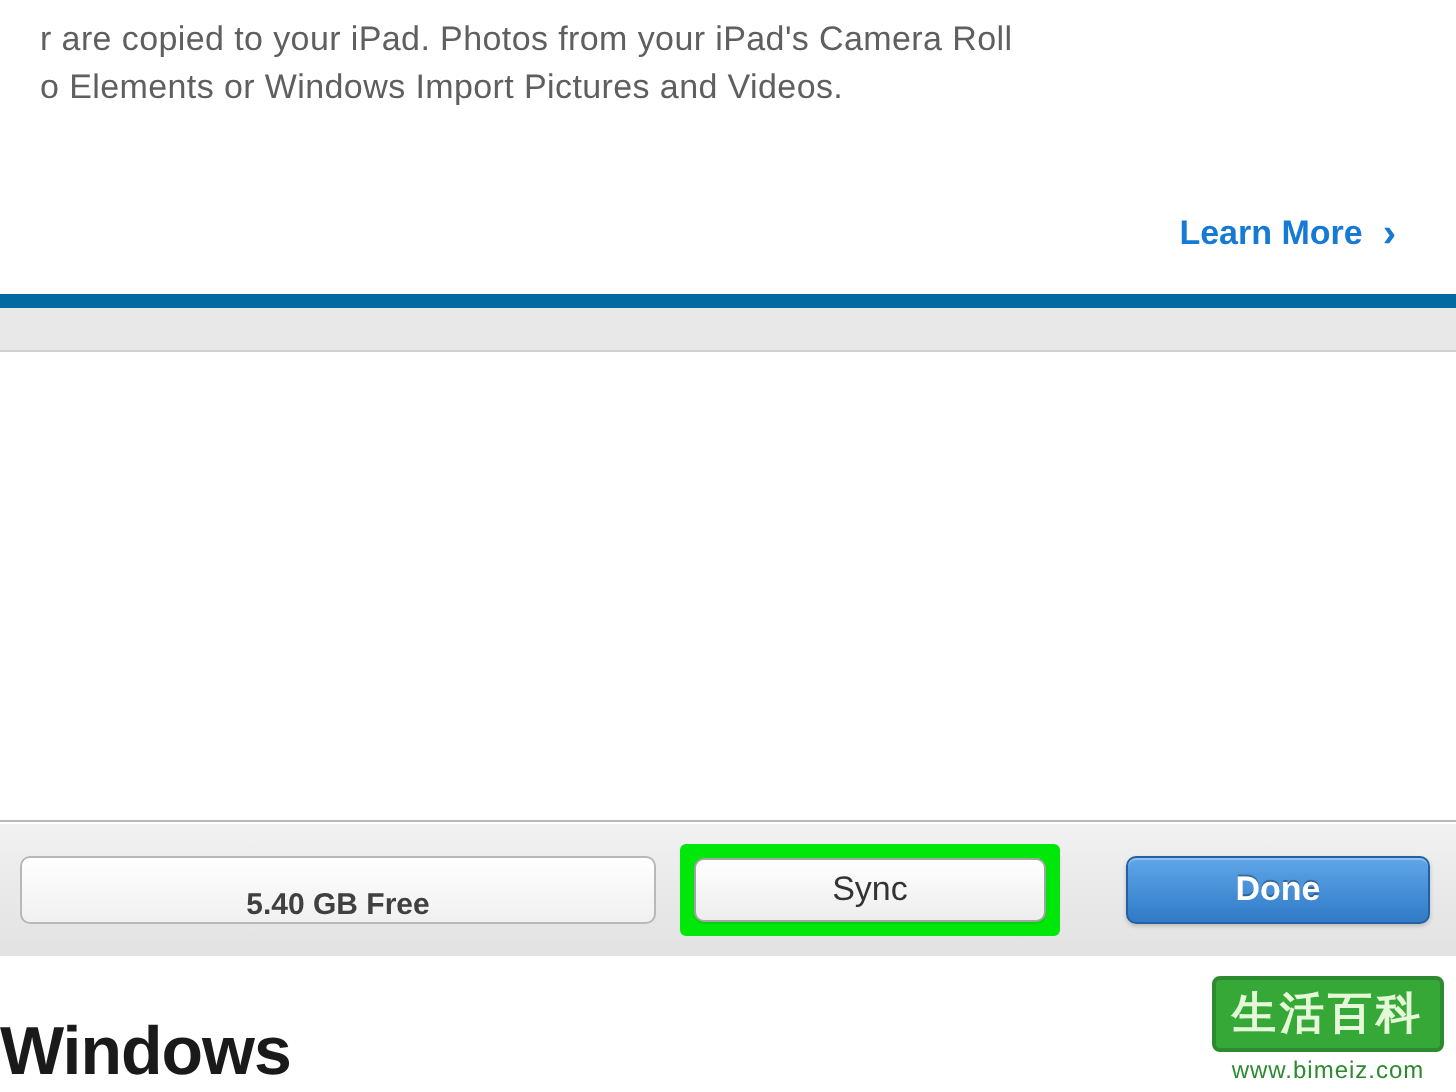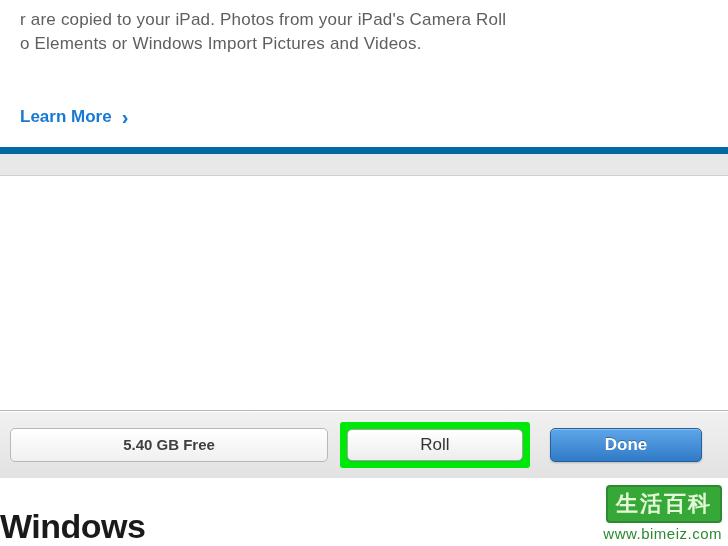--- a/index.html
+++ b/index.html
@@ -21,20 +21,21 @@
       background: #fff;
     }
     .description-text {
       font-size: 17px;
       color: #5f5f5f;
       line-height: 1.4;
       letter-spacing: 0.2px;
     }
     .learn-more-row {
       margin-top: 50px;
+      text-align: right;
       padding-right: 10px;
     }
     .learn-more-link {
       font-size: 17px;
       color: #1679d4;
       font-weight: 600;
       text-decoration: none;
       display: inline-flex;
       align-items: center;
       gap: 10px;
@@ -63,21 +64,21 @@
       padding: 0 10px;
       gap: 12px;
     }
     .storage-pill {
       background: linear-gradient(to bottom, #fff, #f0f0f0);
       border: 1px solid #b8b8b8;
       border-radius: 5px;
       height: 34px;
       width: 318px;
       display: flex;
-      align-items: center;
+      align-items: flex-end;
       justify-content: center;
       font-size: 15px;
       font-weight: bold;
       color: #404040;
       box-shadow: inset 0 1px 0 #fff;
     }
     .sync-highlight {
       border: 5px solid #00e80a;
       background: #00e80a;
       border-radius: 3px;
@@ -102,21 +103,21 @@
       border-radius: 5px;
       width: 152px;
       height: 34px;
       font-size: 17px;
       font-weight: 600;
       color: #fff;
       cursor: pointer;
       font-family: inherit;
       text-shadow: 0 -1px 0 rgba(0,0,0,0.3);
       box-shadow: inset 0 1px 0 rgba(255,255,255,0.3), 0 1px 2px rgba(0,0,0,0.2);
-      margin-left: 8px;
+      margin-left: 21px;
     }
     .footer-text {
       position: absolute;
       bottom: 0;
       left: 0;
       font-size: 34px;
       font-weight: bold;
       color: #1a1a1a;
       letter-spacing: -0.5px;
       padding-left: 0;
@@ -133,24 +134,25 @@
       background: #36a838;
       color: #e5f9d9;
       font-size: 22px;
       font-weight: bold;
       padding: 2px 8px;
       border-radius: 4px;
       letter-spacing: 2px;
       border: 2px solid #2d8a30;
     }
     .watermark-url {
-      font-size: 15px;
+      font-size: 12px;
       color: #2d8a30;
       margin-top: 2px;
       letter-spacing: 0.5px;
+      text-align: center;
     }
   </style>
 </head>
 <body>
 
 <div class="top-section">
   <div class="description-text">
     <span>r are copied to your iPad. Photos from your iPad's Camera Roll</span><br>
     <span>o Elements or Windows Import Pictures and Videos.</span>
   </div>
@@ -164,21 +166,21 @@
 
 <div class="middle-bar"></div>
 
 <div class="middle-section"></div>
 
 <div class="bottom-bar">
   <div class="storage-pill">
     <span>5.40 GB Free</span>
   </div>
   <div class="sync-highlight">
-    <button class="sync-button">Roll</button>
+    <button class="sync-button">Sync</button>
   </div>
   <button class="done-button">Done</button>
 </div>
 
 <div class="footer-text">Windows</div>
 
 <div class="watermark">
   <div class="watermark-zh">生活百科</div>
   <div class="watermark-url">www.bimeiz.com</div>
 </div>

